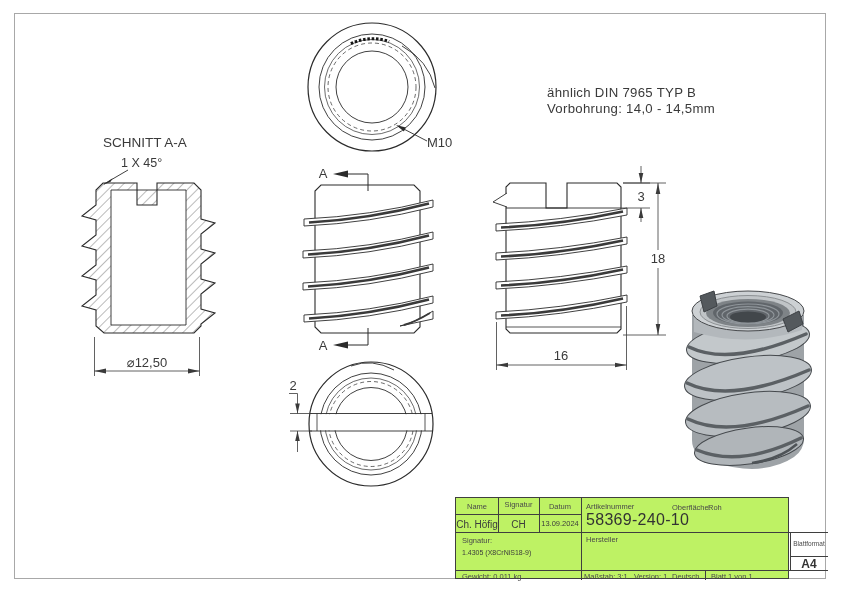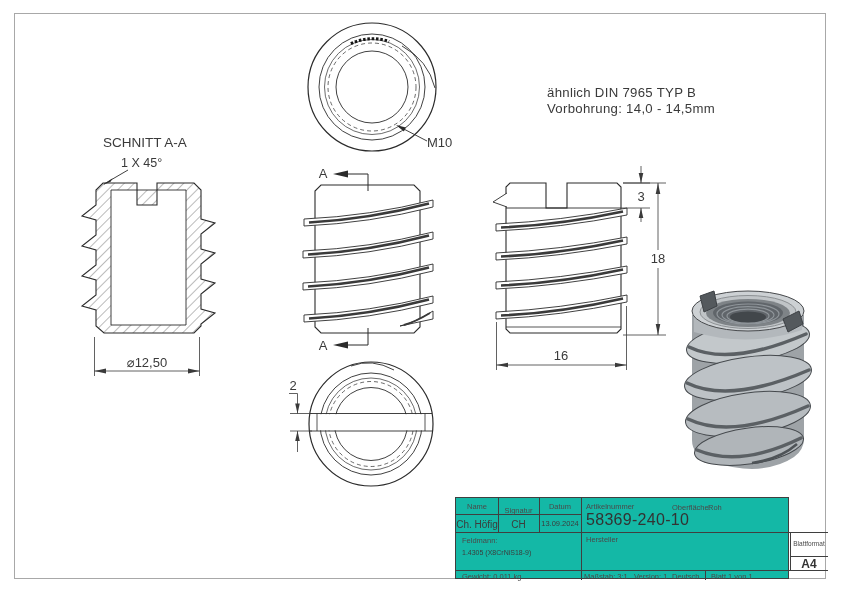--- a/index.html
+++ b/index.html
@@ -8,21 +8,21 @@
   .frame{position:absolute;left:14px;top:13px;width:812px;height:566px;
          border:1px solid #a8a8a8;box-sizing:border-box;}
   svg{position:absolute;left:0;top:0;}
   svg text{font-family:"Liberation Sans", sans-serif;fill:#3a3a3a;}
 
   
   
 
   
   .tblock{position:absolute;left:455px;top:497px;width:334px;height:82px;
-          border:1px solid #3f3f3f;box-sizing:border-box;background:#14b8a6;font-size:8px;color:#3c3c3c;}
+          border:1px solid #3f3f3f;box-sizing:border-box;background:#bef264;font-size:8px;color:#3c3c3c;}
   .tl{position:absolute;background:#3f3f3f;}
   .tcell{position:absolute;white-space:nowrap;}
   .tcenter{text-align:center;}
   .lbl{font-size:7.5px;color:#4a4a4a;}
   .lbl-sm{font-size:6.5px;color:#4a4a4a;}
   .big-val{font-size:16px;letter-spacing:.3px;color:#333;}
   .a4{font-size:12px;color:#333;}
   .brand{display:flex;align-items:center;gap:5px;}
   .brand-text{font-size:20px;font-weight:600;letter-spacing:.2px;}
 </style>
@@ -224,33 +224,33 @@
     <div class="tl" style="left:83px;top:0;width:1px;height:34px;"></div>
     <div class="tl" style="left:125px;top:0;width:1px;height:82px;"></div>
     <div class="tl" style="left:334px;top:34px;width:1px;height:38px;"></div>
     <div class="tl" style="left:249px;top:72px;width:1px;height:10px;"></div>
     <div class="tl" style="left:0;top:16px;width:125px;height:1px;"></div>
     <div class="tl" style="left:0;top:34px;width:372px;height:1px;"></div>
     <div class="tl" style="left:0;top:72px;width:372px;height:1px;"></div>
     <div class="tl" style="left:334px;top:58px;width:38px;height:1px;"></div>
 
     <div class="tcell tcenter lbl" style="left:0;top:4px;width:42px;">Name</div>
-    <div class="tcell tcenter lbl" style="left:42px;top:8px;width:41px;">Signatur</div>
+    <div class="tcell tcenter lbl" style="left:42px;top:2px;width:41px;">Signatur</div>
     <div class="tcell tcenter lbl" style="left:83px;top:4px;width:42px;">Datum</div>
 
     <div class="tcell tcenter" style="left:0;top:21px;width:42px;font-size:10px;">Ch. Höfig</div>
     <div class="tcell tcenter" style="left:42px;top:21px;width:41px;font-size:10px;">CH</div>
     <div class="tcell tcenter" style="left:83px;top:21px;width:42px;font-size:7.5px;">13.09.2024</div>
 
     <div class="tcell lbl" style="left:130px;top:4px;">Artikelnummer</div>
     <div class="tcell big-val" style="left:130px;top:13px;">58369-240-10</div>
     <div class="tcell lbl" style="left:216px;top:5px;">Oberfläche:</div>
     <div class="tcell lbl" style="left:252px;top:5px;">Roh</div>
 
-    <div class="tcell lbl" style="left:6px;top:38px;">Feldmann:</div>
+    <div class="tcell lbl" style="left:6px;top:38px;">Signatur:</div>
     <div class="tcell" style="left:6px;top:51px;font-size:7px;">1.4305 (X8CrNiS18-9)</div>
 
     <div class="tcell lbl" style="left:130px;top:37px;">Hersteller</div>
 
     <div class="tcell tcenter lbl-sm" style="left:334px;top:42px;width:38px;">Blattformat</div>
     <div class="tcell tcenter a4" style="left:334px;top:59px;width:38px;font-weight:bold;">A4</div>
 
     <div class="tcell lbl" style="left:6px;top:74px;">Gewicht: 0.011 kg</div>
     <div class="tcell lbl" style="left:128px;top:74px;">Maßstab: 3:1</div>
     <div class="tcell lbl" style="left:178px;top:74px;">Version: 1</div>

